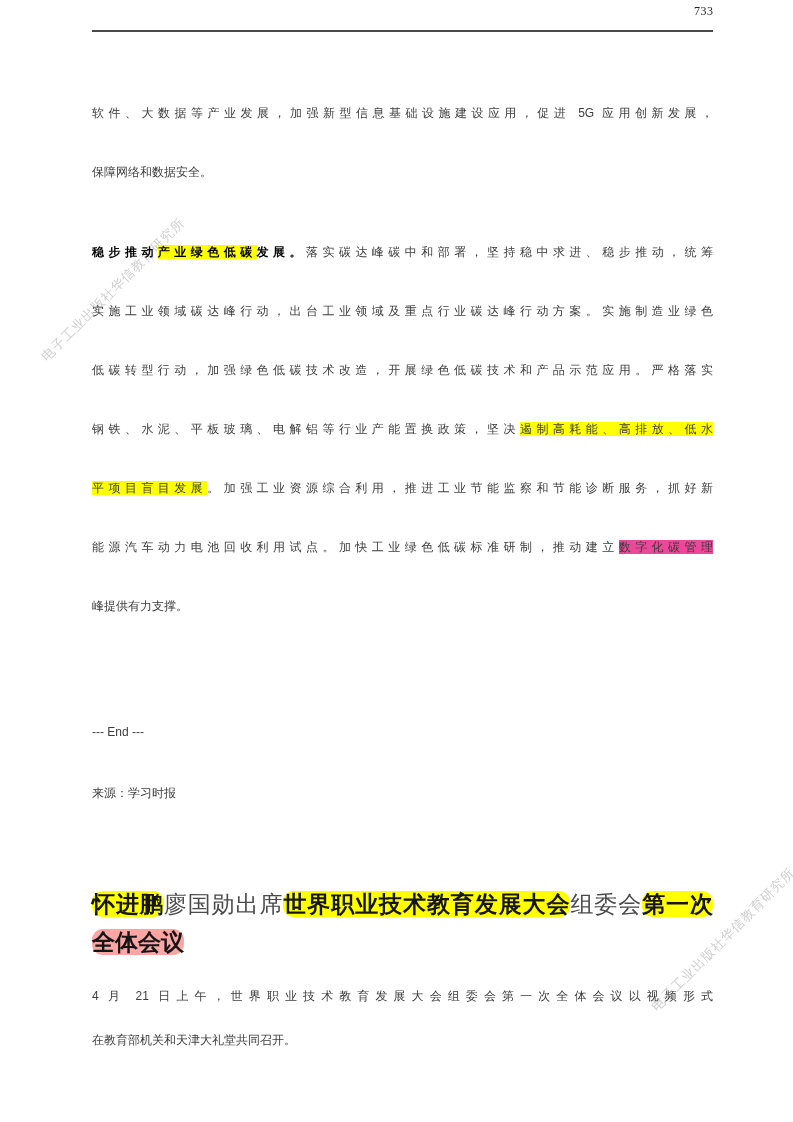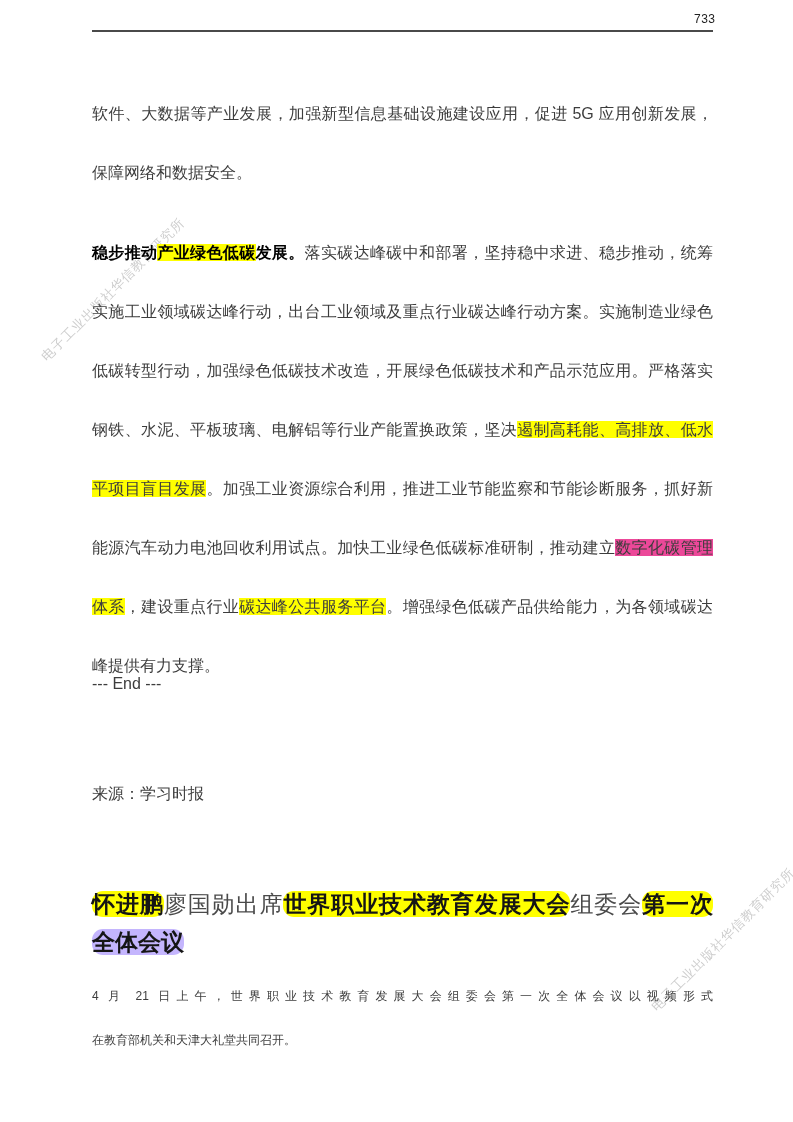--- a/index.html
+++ b/index.html
@@ -5,29 +5,29 @@
   html,body{margin:0;padding:0;background:#e9e9e9;}
   .page{
     position:relative;
     width:793px;height:1122px;
     margin:0 auto;
     background:#ffffff;
     font-family:"Liberation Sans",sans-serif;
     overflow:hidden;
   }
   .pagenum{
-    position:absolute;left:694px;top:12px;
-    font-size:12px;color:#222;letter-spacing:0.5px;
+    position:absolute;left:694px;top:4px;
+    font-size:12px;color:#222;letter-spacing:0.5px;font-family:Liberation Serif, serif;
   }
   .rule{
     position:absolute;left:92px;top:30px;
     width:621px;height:2px;background:#4a4a4a;
   }
   .para{position:absolute;left:92px;width:621px;}
-  .body{font-size:16px;line-height:59px;color:#3d3d3d;}
+  .body{font-size:12px;line-height:59px;color:#3d3d3d;}
   .body2{font-size:12px;line-height:44px;color:#3d3d3d;}
   .heading{
     font-size:23px;line-height:38px;
     font-weight:400;color:#4a4a4a;margin:0;
   }
   .line{text-align:left;}
   .line.j{
     text-align:justify;
     text-align-last:justify;
     text-justify:inter-ideograph;
@@ -63,30 +63,29 @@
       <div class="line"><span>保障网络和数据安全。</span></div>
     </div>
 
   <div id="p2" class="para body" style="top:223px">
       <div class="line j"><span class="b">稳步推动</span><span class="hl b" style="background-color: rgb(255, 255, 0);">产业绿色低碳</span><span class="b">发展。</span><span>落实碳达峰碳中和部署，坚持稳中求进、稳步推动，统筹</span></div>
       <div class="line j"><span>实施工业领域碳达峰行动，出台工业领域及重点行业碳达峰行动方案。实施制造业绿色</span></div>
       <div class="line j"><span>低碳转型行动，加强绿色低碳技术改造，开展绿色低碳技术和产品示范应用。严格落实</span></div>
       <div class="line j"><span>钢铁、水泥、平板玻璃、电解铝等行业产能置换政策，坚决</span><span class="hl" style="background-color: rgb(255, 255, 0);">遏制高耗能、高排放、低水</span></div>
       <div class="line j"><span class="hl" style="background-color: rgb(255, 255, 0);">平项目盲目发展</span><span>。加强工业资源综合利用，推进工业节能监察和节能诊断服务，抓好新</span></div>
       <div class="line j"><span>能源汽车动力电池回收利用试点。加快工业绿色低碳标准研制，推动建立</span><span class="hl" style="background-color: #ec4899;">数字化碳管理</span></div>
-      <div class="line j"><span class="hl" style="background-color: rgb(255, 255, 0);">体系</span><span>，建设重点行业</span><span class="hl" style="background-color: rgb(255, 255, 0);">碳达峰公共服务平台</span><span>。增强绿色低碳产品供给能力，为各领域碳达</span></div>
       <div class="line"><span>峰提供有力支撑。</span></div>
     </div>
 
-  <div class="para body" style="top:654px">--- End ---</div>
+  <div class="para body" style="top:703px">--- End ---</div>
 
   <div class="para body" style="top:764px">来源：学习时报</div>
 
   <h1 class="para heading" style="top:885px">
       <div class="line j"><span class="hl" style="background-color: rgb(255, 255, 0);">怀进鹏</span><span>廖国勋出席</span><span class="hl" style="background-color: rgb(255, 255, 0);">世界职业技术教育发展大会</span><span>组委会</span><span class="hl" style="background-color: rgb(255, 255, 0);">第一次</span></div>
-      <div class="line"><span class="hl" style="background-color: #c4b5fd;">全体会议</span></div>
+      <div class="line"><span class="hl" style="background-color: #fca5a5;">全体会议</span></div>
     </h1>
 
   <div class="para body2" style="top:974px">
       <div class="line j"><span>4 月 21 日上午，世界职业技术教育发展大会组委会第一次全体会议以视频形式</span></div>
       <div class="line"><span>在教育部机关和天津大礼堂共同召开。</span></div>
     </div>
 </div>
 
 </body></html>

